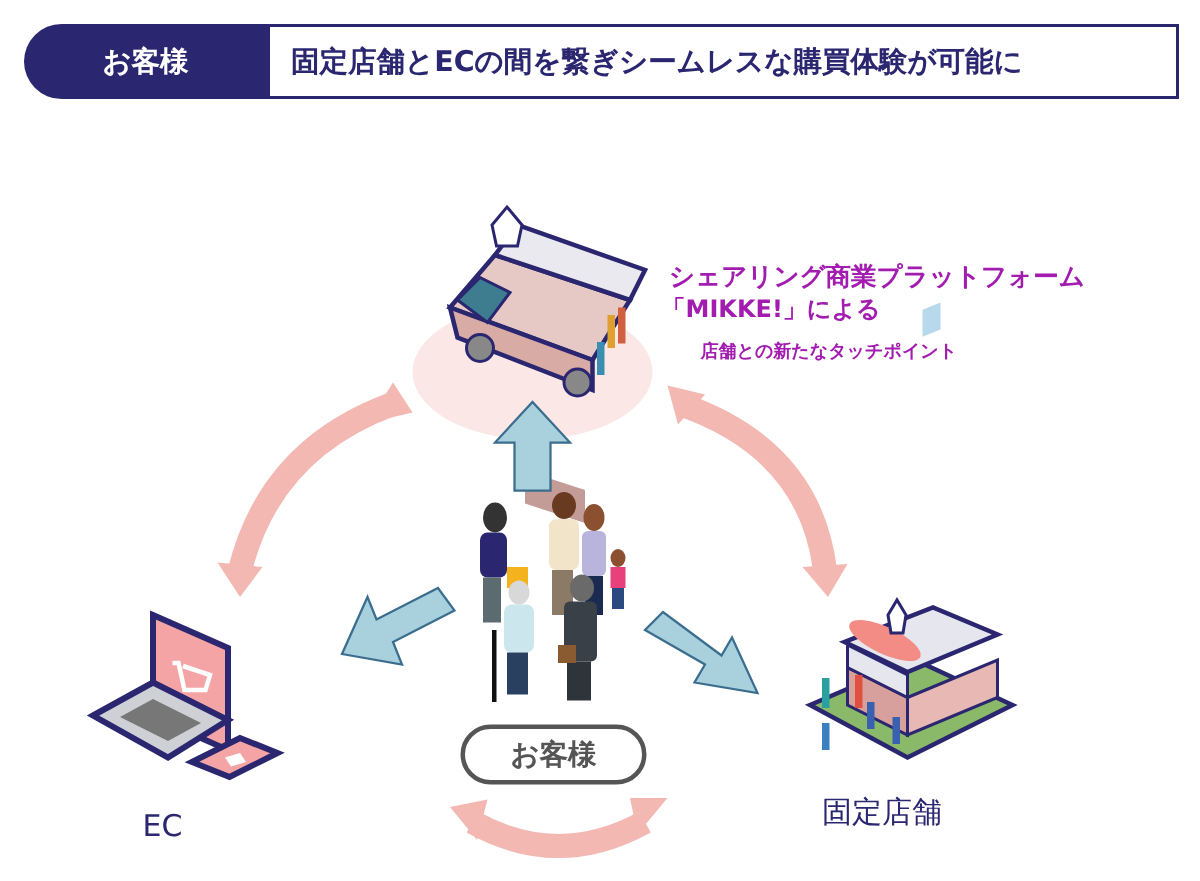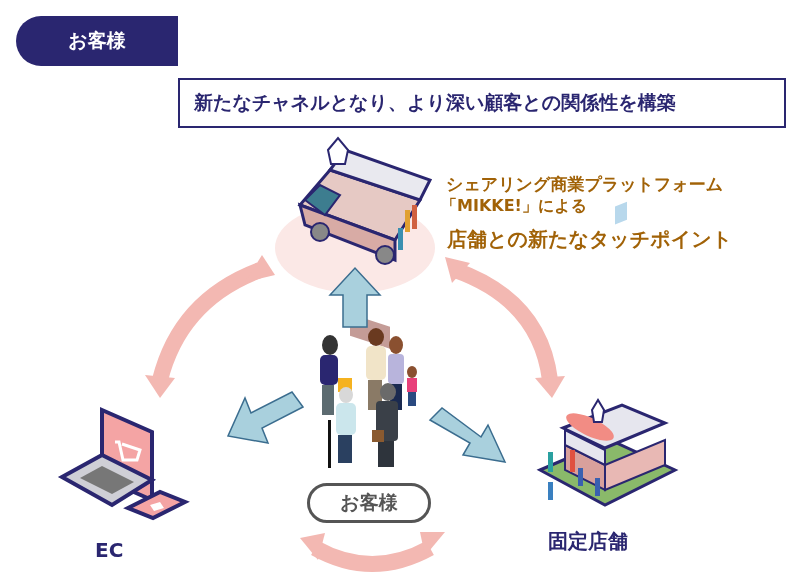--- a/index.html
+++ b/index.html
@@ -9,40 +9,40 @@
   .row .tag { position: absolute; left: 0; top: 0; width: 162px; height: 50px;
               background: #2a2670; color: #ffffff; border-radius: 25px 0 0 25px;
               font-weight: bold; font-size: 19px; display: flex; align-items: center; justify-content: center; }
   .row .msg { position: absolute; left: 162px; top: 0; right: 0; height: 46px;
               border: 2px solid #2a2670; background: #ffffff; color: #2a2670;
               font-weight: bold; font-size: 19px; display: flex; align-items: center; padding-left: 14px;
               white-space: nowrap; }
   #row1 { top: 16px; }
   #row2 { top: 78px; }
   svg#diagram { position: absolute; left: 0; top: 0; }
-  .caption { position: absolute; color: #a16207; font-weight: bold; white-space: nowrap; }
+  .caption { position: absolute; color: #a21caf; font-weight: bold; white-space: nowrap; }
   #cap1 { left: 446px; top: 173px; font-size: 17px; }
   #cap2 { left: 441px; top: 196px; font-size: 16px; }
-  #cap3 { left: 447px; top: 226px; font-size: 20px; }
-  .label { position: absolute; color: #2a2670; font-weight: bold; font-size: 20px; }
+  #cap3 { left: 467px; top: 226px; font-size: 12px; }
+  .label { position: absolute; color: #2a2670; font-weight: normal; font-size: 20px; }
   #label-ec { left: 95px; top: 538px; }
   #label-store { left: 548px; top: 528px; }
   #customer-badge { position: absolute; left: 307px; top: 483px; width: 118px; height: 34px;
                     border: 3px solid #555; border-radius: 20px; background: #fff;
                     color: #555; font-weight: bold; font-size: 19px; display: flex;
                     align-items: center; justify-content: center; }
 </style>
 </head>
 <body>
 
 <div class="row" id="row1">
   <div class="tag">お客様</div>
+  <div class="msg">固定店舗とECの間を繋ぎシームレスな購買体験が可能に</div>
 </div>
 <div class="row" id="row2">
-  <div class="msg">新たなチャネルとなり、より深い顧客との関係性を構築</div>
 </div>
 
 <svg id="diagram" width="800" height="587" viewBox="0 0 800 587">
 
   <ellipse cx="355" cy="248" rx="80" ry="45" fill="#fbe8e6"></ellipse>
 
   <g>
     <polygon points="300,205 330,170 420,200 395,240" fill="#e6c9c4" stroke="#2a2670" stroke-width="3"></polygon>
     <polygon points="300,205 395,240 395,260 305,225" fill="#d8aba5" stroke="#2a2670" stroke-width="3"></polygon>
     <polygon points="330,170 345,150 430,180 420,200" fill="#e9e9ef" stroke="#2a2670" stroke-width="3"></polygon>

